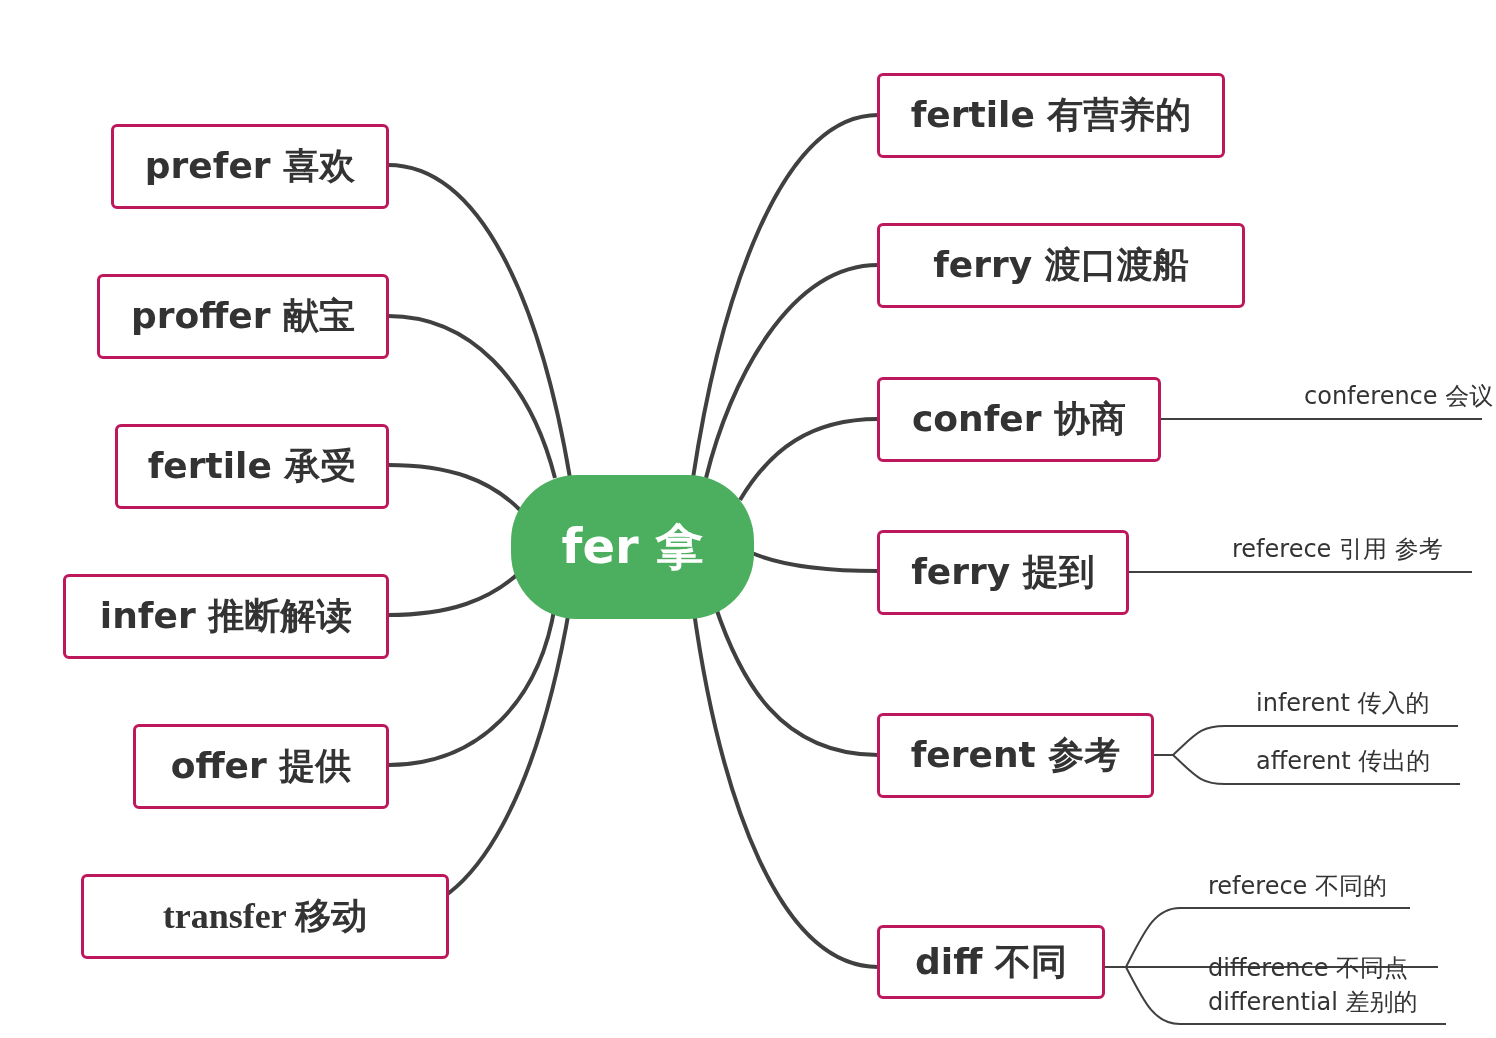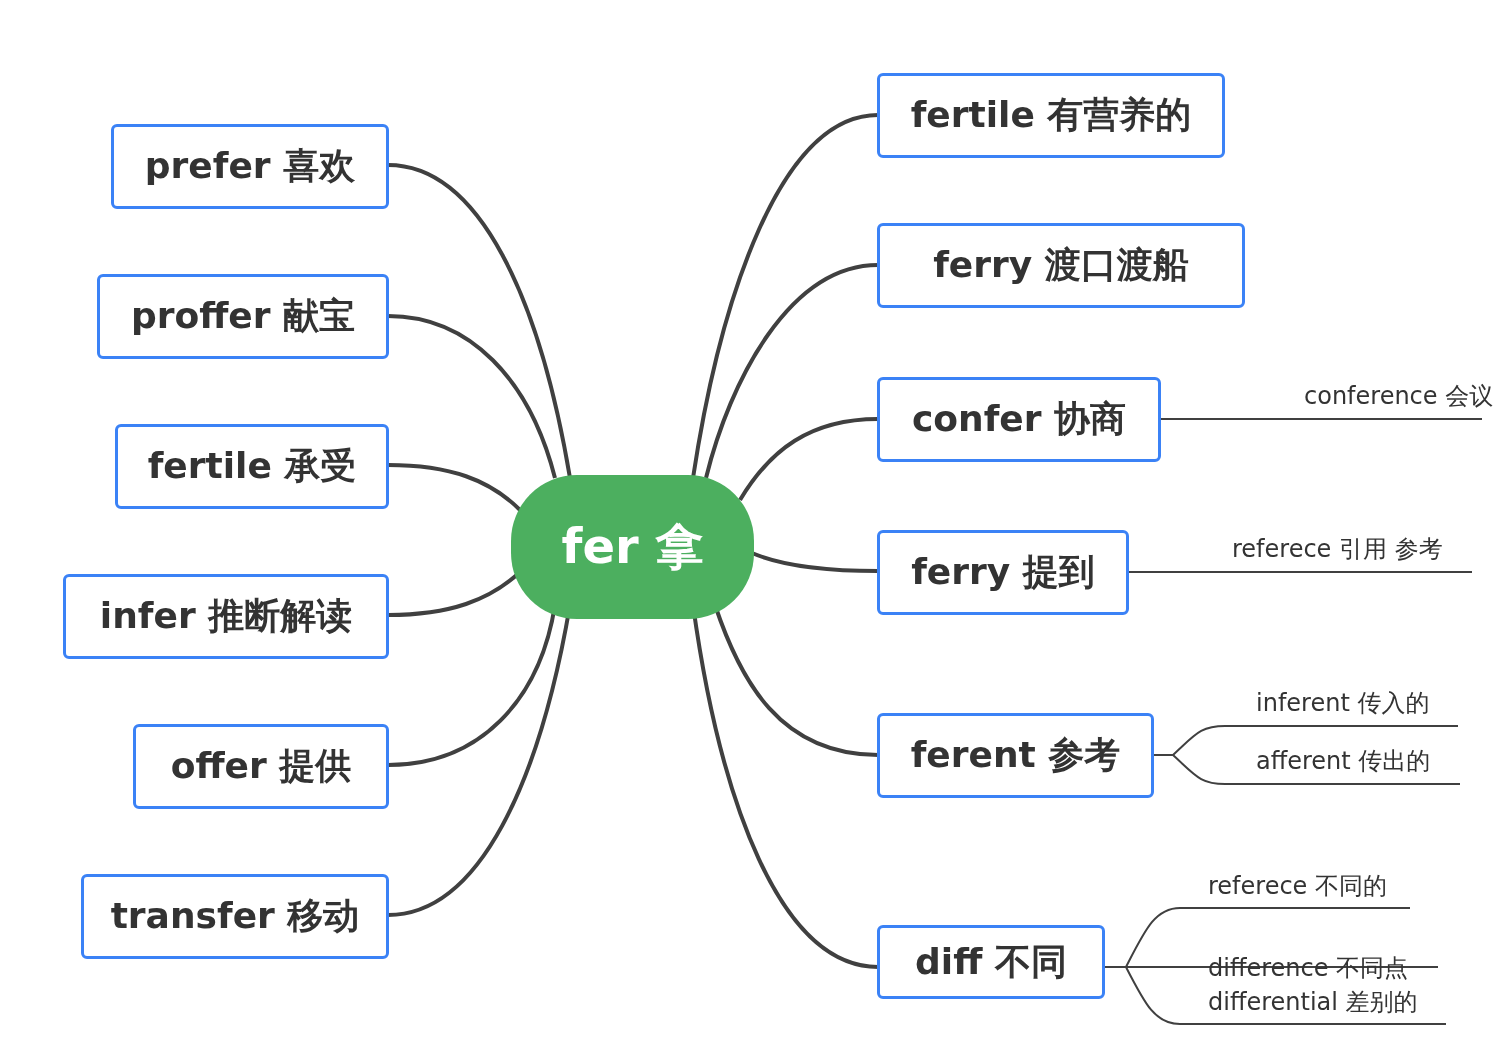--- a/index.html
+++ b/index.html
@@ -1,19 +1,19 @@
 <!DOCTYPE html>
 <html><head>
 <meta charset="utf-8">
 <style>
   html, body { margin: 0; padding: 0; background: #ffffff; }
   body { width: 1496px; height: 1038px; position: relative; overflow: hidden;
          font-family: "DejaVu Sans", "Liberation Sans", sans-serif; }
   svg#links { position: absolute; left: 0; top: 0; }
-  .node { position: absolute; box-sizing: border-box; border: 3px solid #3b82f6;
+  .node { position: absolute; box-sizing: border-box; border: 3px solid #be185d;
           border-radius: 6px; background: #fff; color: #333333;
           font-size: 36px; font-weight: bold; display: flex; align-items: center;
           justify-content: center; white-space: nowrap; cursor: pointer; }
   .root { position: absolute; left: 511px; top: 475px; width: 243px; height: 144px;
           background: #4caf5f; border-radius: 66px; color: #ffffff; font-size: 48px;
           font-weight: bold; display: flex; align-items: center; justify-content: center;
           cursor: pointer; }
   .sub { position: absolute; font-size: 24px; color: #333333; white-space: nowrap;
          cursor: pointer; }
 </style>
@@ -48,21 +48,21 @@
   </g>
 </svg>
 
 <div class="root">fer 拿</div>
 
 <div class="node" style="left:111px;top:124px;width:278px;height:85px;">prefer 喜欢</div>
 <div class="node" style="left:97px;top:274px;width:292px;height:85px;">proffer 献宝</div>
 <div class="node" style="left:115px;top:424px;width:274px;height:85px;">fertile 承受</div>
 <div class="node" style="left:63px;top:574px;width:326px;height:85px;">infer 推断解读</div>
 <div class="node" style="left:133px;top:724px;width:256px;height:85px;">offer 提供</div>
-<div class="node" style="left:81px;top:874px;width:308px;height:85px;">transfer 移动</div>
+<div class="node" style="left:81px;top:874px;width:368px;height:85px;font-family:Liberation Serif, serif;">transfer 移动</div>
 
 <div class="node" style="left:877px;top:73px;width:348px;height:85px;">fertile 有营养的</div>
 <div class="node" style="left:877px;top:223px;width:368px;height:85px;">ferry 渡口渡船</div>
 <div class="node" style="left:877px;top:377px;width:284px;height:85px;">confer 协商</div>
 <div class="node" style="left:877px;top:530px;width:252px;height:85px;">ferry 提到</div>
 <div class="node" style="left:877px;top:713px;width:277px;height:85px;">ferent 参考</div>
 <div class="node" style="left:877px;top:925px;width:228px;height:74px;">diff 不同</div>
 
 <div class="sub" style="left:1264px;top:380px;margin-left:40px;">conference 会议</div>
 <div class="sub" style="left:1232px;top:533px;">referece 引用 参考</div>

